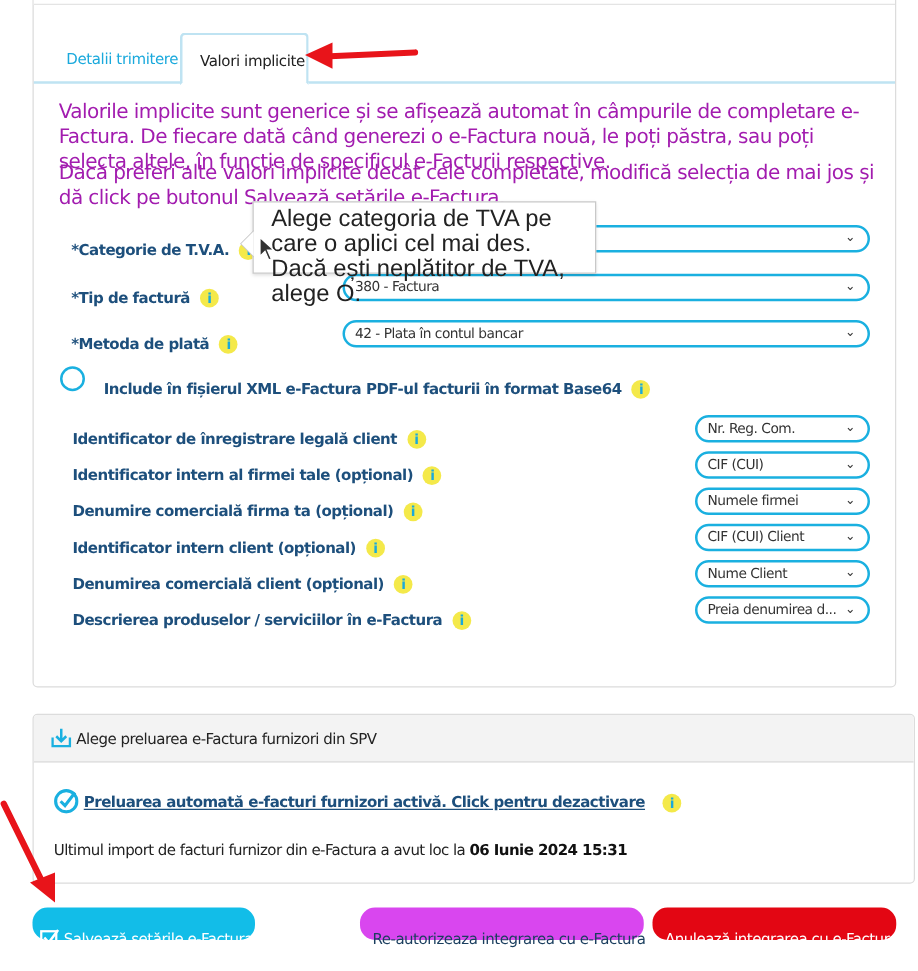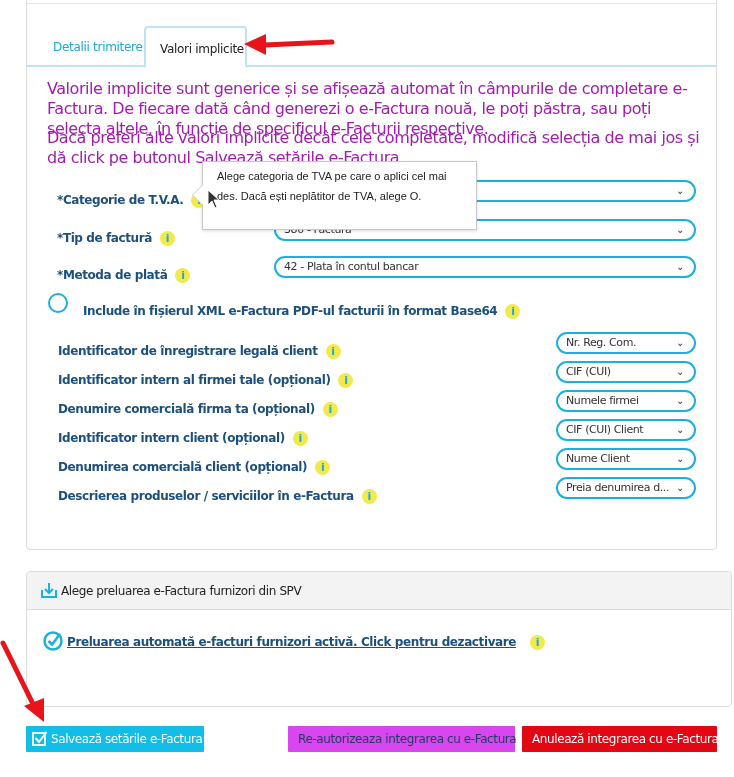--- a/index.html
+++ b/index.html
@@ -54,23 +54,23 @@
   }
   .select-wide { left: 247px; width: 422px; }
   .select-narrow { left: 529px; width: 140px; }
 
   .radio {
     position: absolute; left: 21px; top: 302px; width: 20px; height: 20px;
     border: 2.5px solid #1ab0e0; border-radius: 50%; cursor: pointer;
   }
 
   .tooltip {
-    position: absolute; left: 175px; top: 170px; width: 275px; height: 69px;
+    position: absolute; left: 175px; top: 170px; width: 275px; height: 58px;
     background: #fff; border: 1px solid #c8c8c8; box-shadow: 0 1px 3px rgba(0,0,0,0.15);
-    font-family: "Liberation Sans", sans-serif; font-size: 11px; line-height: 20px; color: #222;
+    font-family: "Liberation Sans", sans-serif; font-size: 19px; line-height: 20px; color: #222;
     padding: 4px 14px 0 14px;
   }
   .tooltip:before {
     content: ""; position: absolute; left: -11px; top: 22px; width: 0; height: 0;
     border-top: 11px solid transparent; border-bottom: 11px solid transparent; border-right: 11px solid #c8c8c8;
   }
   .tooltip:after {
     content: ""; position: absolute; left: -10px; top: 23px; width: 0; height: 0;
     border-top: 10px solid transparent; border-bottom: 10px solid transparent; border-right: 10px solid #fff;
   }
@@ -91,22 +91,22 @@
     font-family: "DejaVu Sans", sans-serif; letter-spacing: -0.4px; cursor: pointer; white-space: nowrap; text-decoration: underline;
   }
   .auto-row svg { vertical-align: middle; margin-right: 4px; margin-top: -3px; }
   .last-import {
     position: absolute; left: 16px; top: 101px; font-size: 12px; color: #222;
     font-family: "DejaVu Sans", sans-serif; letter-spacing: -0.45px; white-space: nowrap;
   }
   .last-import b { color: #111; }
 
   .btn {
-    position: absolute; top: 726px; height: 26px; border-radius: 1px; font-size: 12px; line-height: 26px;
-    font-family: "DejaVu Sans", sans-serif; letter-spacing: -0.4px; white-space: nowrap; cursor: pointer; padding: 0 10px;
+    position: absolute; top: 726px; height: 26px; border-radius: 12px; font-size: 12px; line-height: 26px;
+    font-family: "DejaVu Sans", sans-serif; letter-spacing: -0.4px; white-space: nowrap; cursor: pointer; padding: 12px 10px;
   }
   .btn-save { left: 26px; width: 178px; background: #12bde8; color: #fff; padding-left: 6px; }
   .btn-save svg { vertical-align: middle; margin-right: 3px; margin-top: -3px; }
   .btn-reauth { left: 288px; width: 227px; background: #d946ef; color: #1a3e5e; text-align: center; }
   .btn-cancel { left: 522px; width: 195px; background: #e30613; color: #fff; text-align: center; }
 
   .arrow { position: absolute; pointer-events: none; }
 </style>
 </head>
 <body>
@@ -209,20 +209,24 @@
     <svg class="dl-icon" width="16" height="16" viewBox="0 0 16 16">
       <path d="M1 8 L1 15 L15 15 L15 8" fill="none" stroke="#1ab0e0" stroke-width="2"></path>
       <path d="M8 1 L8 11 M4 7 L8 11 L12 7" fill="none" stroke="#1ab0e0" stroke-width="2"></path>
     </svg><span>Alege preluarea e-Factura furnizori din SPV</span>
   </div>
   <div class="auto-row">
     <svg width="20" height="20" viewBox="0 0 20 20">
       <circle cx="10" cy="10" r="8.5" fill="none" stroke="#1ab0e0" stroke-width="2.5"></circle>
       <path d="M5.5 10 L9 13.5 L17 3" fill="none" stroke="#1ab0e0" stroke-width="2.5"></path>
     </svg><span>Preluarea automată e-facturi furnizori activă. Click pentru dezactivare</span><span class="info" style="margin-left:14px;">i</span>
+  </div>
+  <div class="last-import">
+    <span>Ultimul import de facturi furnizor din e-Factura a avut loc la</span>
+    <b>06 Iunie 2024 15:31</b>
   </div>
 </div>
 
 <div class="btn btn-save">
   <svg width="16" height="15" viewBox="0 0 16 15">
     <rect x="1" y="2" width="12" height="12" fill="none" stroke="#fff" stroke-width="1.8"></rect>
     <path d="M3.5 7 L7 11 L14.5 1" fill="none" stroke="#fff" stroke-width="2"></path>
   </svg><span>Salvează setările e-Factura</span>
 </div>
 <div class="btn btn-reauth">Re-autorizeaza integrarea cu e-Factura</div>

